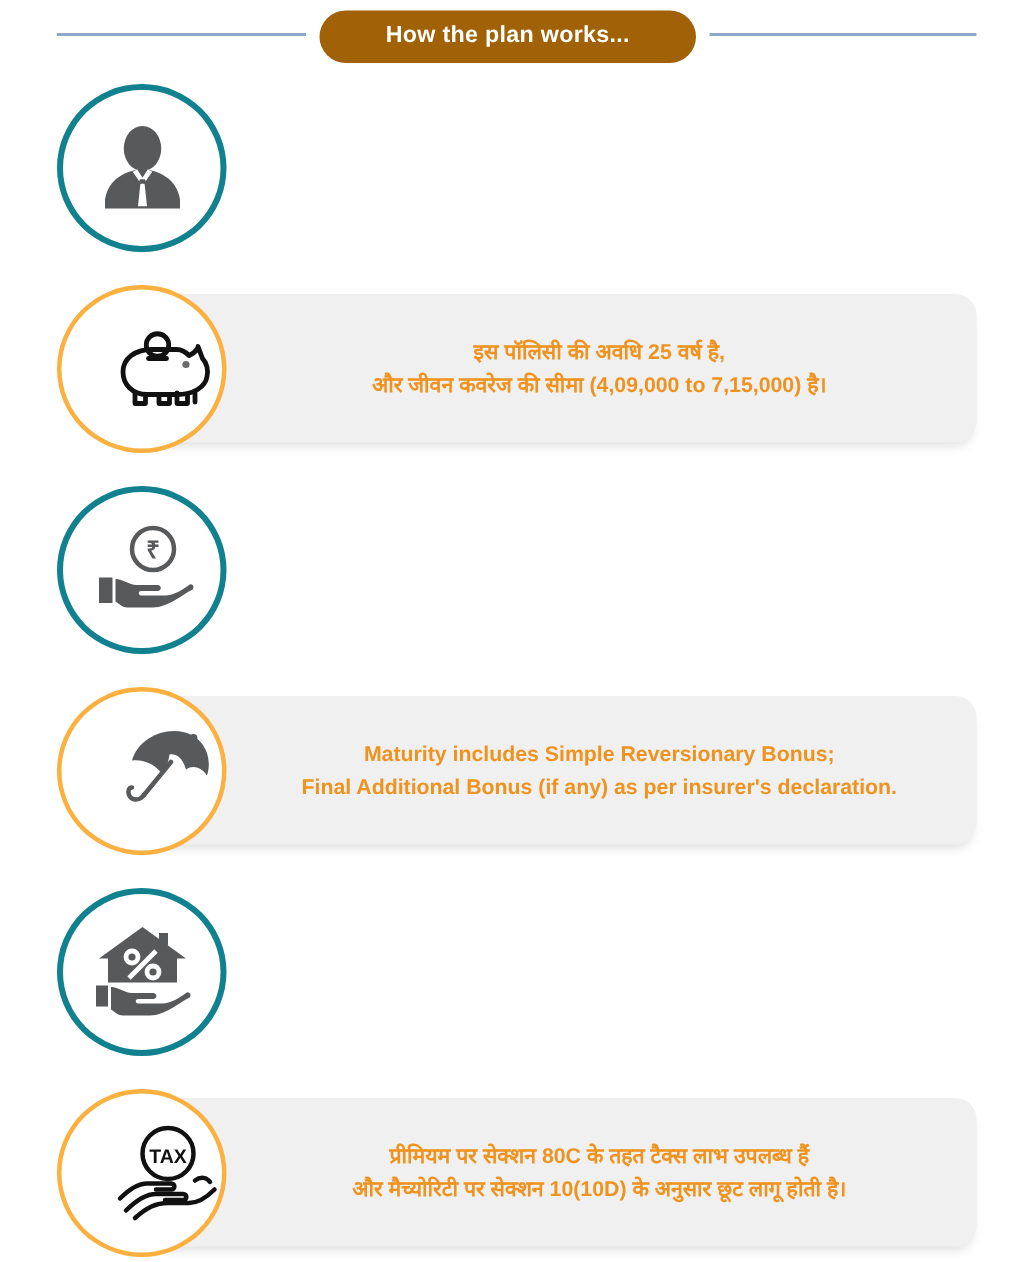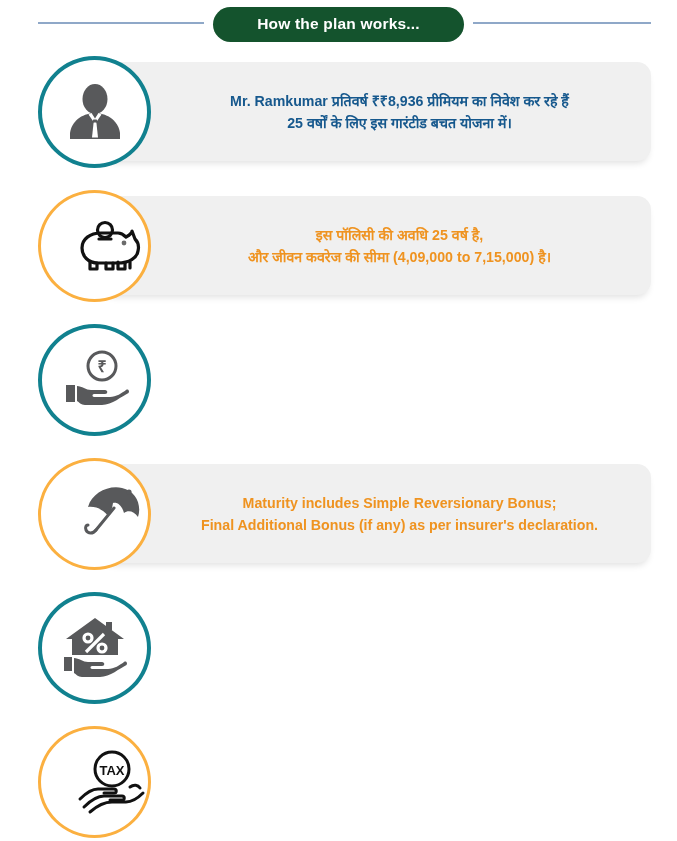--- a/index.html
+++ b/index.html
@@ -26,21 +26,21 @@
     position: absolute;
     top: 22px;
     height: 2px;
     background: #8fa8c8;
   }
   .header-rule.left  { left: 38px;  right: 473px; }
   .header-rule.right { left: 473px; right: 26px; }
   .header-pill {
     position: relative;
     z-index: 2;
-    background: #14532d;
+    background: #a16207;
     color: #ffffff;
     font-size: 15.5px;
     font-weight: bold;
     letter-spacing: .2px;
     padding: 8px 44px 9px 44px;
     border-radius: 18px;
     white-space: nowrap;
   }
 
   
@@ -111,24 +111,20 @@
       <span class="icon-wrap">
         <svg viewBox="0 0 74 70">
           <ellipse cx="37" cy="22" rx="12.5" ry="15" fill="#58595b"></ellipse>
           <path d="M37 36 C27 36 14 42 12 56 L12 62 L62 62 L62 56 C60 42 47 36 37 36 Z" fill="#58595b"></path>
           <path d="M30.5 37.5 L37 47 L43.5 37.5 L40.5 36 L37 41.5 L33.5 36 Z" fill="#ffffff"></path>
           <path d="M35.6 45.5 h2.8 l1.6 15 h-6 z" fill="#ffffff"></path>
           <path d="M35.3 42.5 h3.4 l1.1 3 h-5.6 z" fill="#58595b"></path>
         </svg>
       </span>
     </div>
-    <div class="panel">
-      <div class="panel-text">Mr. Ramkumar प्रतिवर्ष ₹₹8,936 प्रीमियम का निवेश कर रहे हैं
-25 वर्षों के लिए इस गारंटीड बचत योजना में।</div>
-    </div>
   </div>
 
   <div class="row orange">
     <div class="circle">
       <span class="icon-wrap">
         <svg viewBox="0 0 74 70">
           <g fill="none" stroke="#111111" stroke-width="3.2" stroke-linejoin="round" stroke-linecap="round">
             <path d="M52 26 C58 23 58 20 58 20 L61 28 C64 31 65 36 64 40 C63 47 55 52 44 52 L24 52 C14 52 8 45 8 37 C8 28 16 22 27 22 L44 22 C47 22 50 24 52 26 Z"></path>
             <circle cx="31" cy="19" r="7.5"></circle>
             <path d="M25 28 h12"></path>
@@ -203,15 +199,19 @@
           <text x="38" y="28" text-anchor="middle" font-family="'Liberation Sans',sans-serif" font-size="13" font-weight="bold" fill="#111111">TAX</text>
           <g fill="none" stroke="#111111" stroke-width="3" stroke-linecap="round" stroke-linejoin="round">
             <path d="M6 52 C12 46 18 42 24 42 h16 c3 0 3 4 0 4 H30"></path>
             <path d="M10 60 C17 53 23 49 30 49 h18 c3 0 3 4 0 4 H36"></path>
             <path d="M16 65 C24 58 30 55 38 55 h14 c7 0 13 -5 17 -9"></path>
             <path d="M56 40 C60 37 64 38 66 41"></path>
           </g>
         </svg>
       </span>
     </div>
+    <div class="panel">
+      <div class="panel-text">प्रीमियम पर सेक्शन 80C के तहत टैक्स लाभ उपलब्ध हैं
+और मैच्योरिटी पर सेक्शन 10(10D) के अनुसार छूट लागू होती है।</div>
+    </div>
   </div>
 
 </div>
 
 </body></html>

